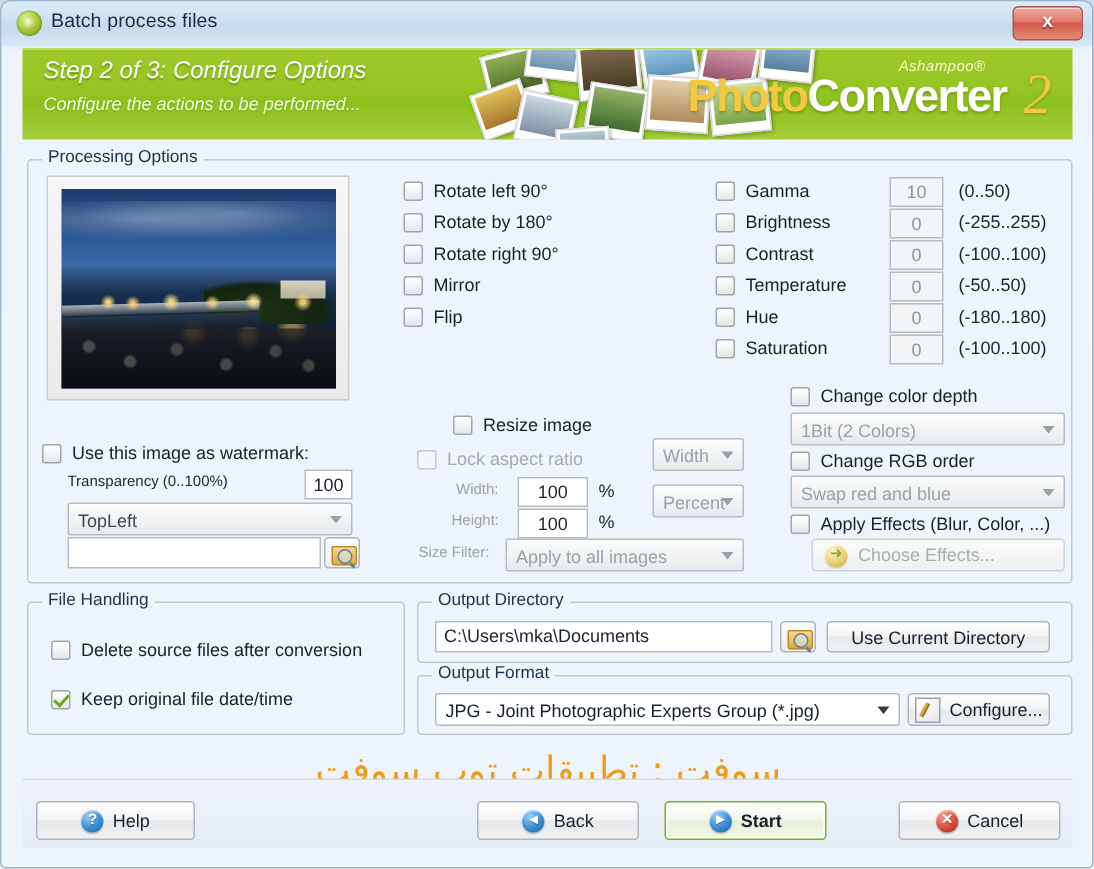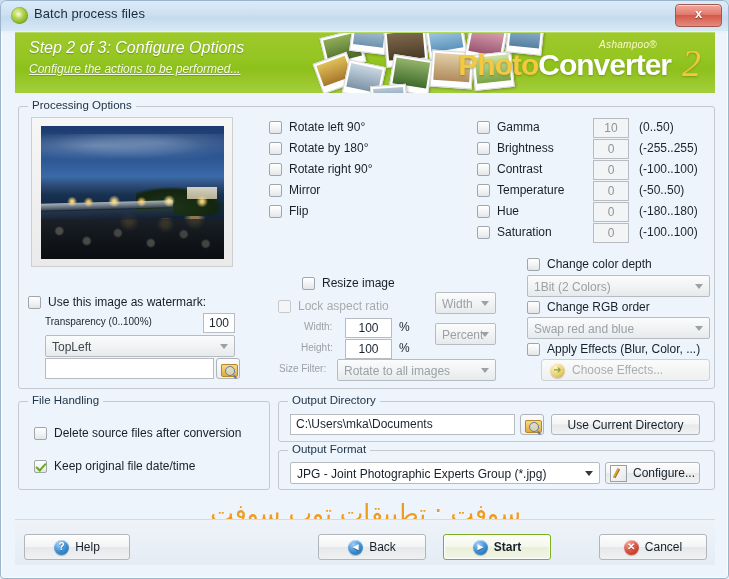--- a/index.html
+++ b/index.html
@@ -74,21 +74,20 @@
   }
   .banner-step {
     position: absolute; left: 14px; top: 6px;
     font-size: 16px; font-style: italic; color: #ffffff;
     text-shadow: 0 1px 1px rgba(60,95,10,.45);
   }
   .banner-sub {
     position: absolute; left: 14px; top: 29px;
     font-size: 12px; font-style: italic; color: #f4fbe4;
     text-shadow: 0 1px 1px rgba(60,95,10,.35);
-    text-decoration: underline;
   }
   
   .collage { position:absolute; left: 300px; top:-14px; width: 260px; height: 84px; }
   .photo {
     position:absolute; background:#fff; border:1px solid #d8d8d8;
     box-shadow: 1px 1px 3px rgba(0,0,0,.3);
     padding: 2px 2px 6px 2px;
   }
   .photo i { display:block; width:100%; height:100%; }
   
@@ -557,21 +556,21 @@
   <div class="txtbox center" style="left:344px;top:338px;width:47px;">100</div>
   <div class="pct" style="left:398px;top:340px;">%</div>
 
   <div class="combo dim" style="left:434px;top:322px;width:61px;">
     <span>Percent</span>
     <span class="arrow"></span>
   </div>
 
   <div class="fld-lbl disabled" style="left:278px;top:362px;">Size Filter:</div>
   <div class="combo dim" style="left:336px;top:358px;width:159px;">
-    <span>Rotate to all images</span>
+    <span>Apply to all images</span>
     <span class="arrow"></span>
   </div>
 
   <div class="cb-row" style="left:526px;top:256px;">
     <span class="cb"></span>
     <span class="cb-label">Change color depth</span>
   </div>
   <div class="combo dim" style="left:526px;top:274px;width:183px;">
     <span>1Bit (2 Colors)</span>
     <span class="arrow"></span>

